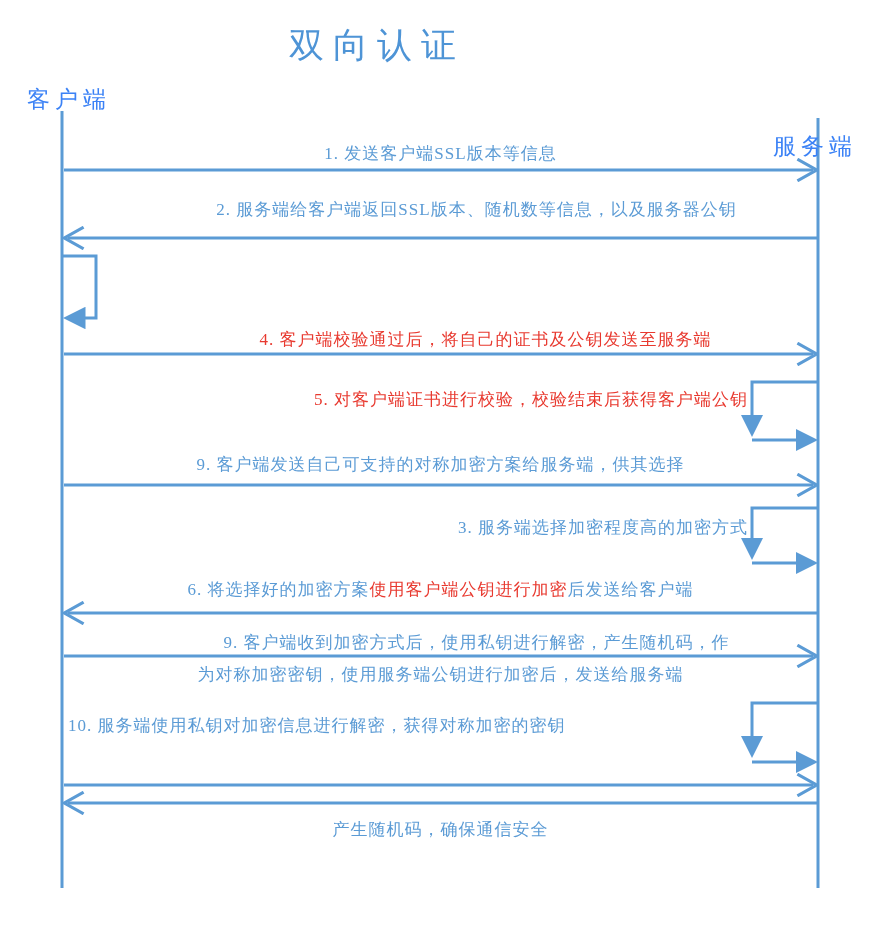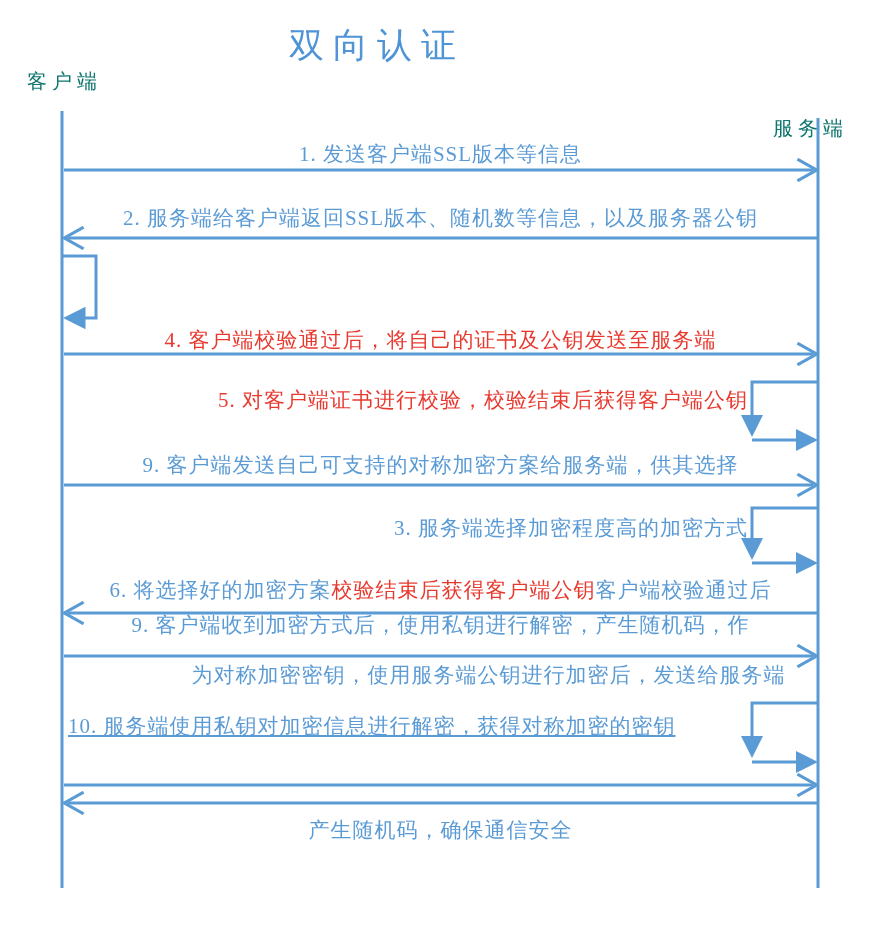--- a/index.html
+++ b/index.html
@@ -6,27 +6,27 @@
   .canvas{
     position:relative;width:869px;height:926px;background:#ffffff;
     font-family:"Liberation Serif","DejaVu Serif",serif;overflow:hidden;
   }
   svg.wires{position:absolute;left:0;top:0;}
   .title{
     position:absolute;top:22px;left:0;width:754px;text-align:center;
     font-size:35px;color:#4e94d6;letter-spacing:9px;white-space:nowrap;
   }
   .actor{
-    position:absolute;top:68px;font-size:20px;color:#0f766e;
+    position:absolute;top:84px;font-size:23px;color:#3b82f6;
     letter-spacing:5px;white-space:nowrap;
   }
   .actor.client{left:27px;}
   .actor.server{left:773px;margin-top:47px;}
   .lbl{
-    position:absolute;white-space:nowrap;font-size:21px;line-height:24px;
+    position:absolute;white-space:nowrap;font-size:17px;line-height:24px;
     color:#5b9bd5;letter-spacing:1px;
   }
   .center{left:62px;width:757px;text-align:center;}
   .ralign{right:121px;text-align:right;margin-left:32px;}
   .red{color:#e8392f;}
 </style>
 </head>
 <body>
 
 <div class="canvas">
@@ -72,33 +72,33 @@
     </g>
   </svg>
 
   <div class="title">双向认证</div>
 
   <div class="actor client">客户端</div>
   <div class="actor server">服务端</div>
 
   <div class="lbl center" style="top:142px;">1. 发送客户端SSL版本等信息</div>
 
-  <div class="lbl center" style="top:206px;">2. 服务端给客户端返回SSL版本、随机数等信息，以及服务器公钥</div>
+  <div class="lbl center" style="top:198px;padding-left:36px;">2. 服务端给客户端返回SSL版本、随机数等信息，以及服务器公钥</div>
 
 
-  <div class="lbl center red" style="top:328px;">4. 客户端校验通过后，将自己的证书及公钥发送至服务端</div>
+  <div class="lbl center red" style="top:328px;padding-left:45px;">4. 客户端校验通过后，将自己的证书及公钥发送至服务端</div>
 
   <div class="lbl ralign red" style="top:388px;">5. 对客户端证书进行校验，校验结束后获得客户端公钥</div>
 
   <div class="lbl center" style="top:453px;">9. 客户端发送自己可支持的对称加密方案给服务端，供其选择</div>
 
   <div class="lbl ralign" style="top:516px;">3. 服务端选择加密程度高的加密方式</div>
 
-  <div class="lbl center" style="top:578px;"><span>6. 将选择好的加密方案</span><span class="red">校验结束后获得客户端公钥</span><span>客户端校验通过后</span></div>
+  <div class="lbl center" style="top:578px;"><span>6. 将选择好的加密方案</span><span class="red">使用客户端公钥进行加密</span><span>后发送给客户端</span></div>
 
-  <div class="lbl center" style="top:613px;">9. 客户端收到加密方式后，使用私钥进行解密，产生随机码，作</div>
-  <div class="lbl center" style="top:663px;padding-left:48px;">为对称加密密钥，使用服务端公钥进行加密后，发送给服务端</div>
+  <div class="lbl center" style="top:631px;padding-left:36px;">9. 客户端收到加密方式后，使用私钥进行解密，产生随机码，作</div>
+  <div class="lbl center" style="top:663px;">为对称加密密钥，使用服务端公钥进行加密后，发送给服务端</div>
 
-  <div class="lbl" style="left:68px;top:714px;text-decoration:underline;">10. 服务端使用私钥对加密信息进行解密，获得对称加密的密钥</div>
+  <div class="lbl" style="left:68px;top:714px;">10. 服务端使用私钥对加密信息进行解密，获得对称加密的密钥</div>
 
   <div class="lbl center" style="top:818px;">产生随机码，确保通信安全</div>
 
 </div>
 
 </body></html>

